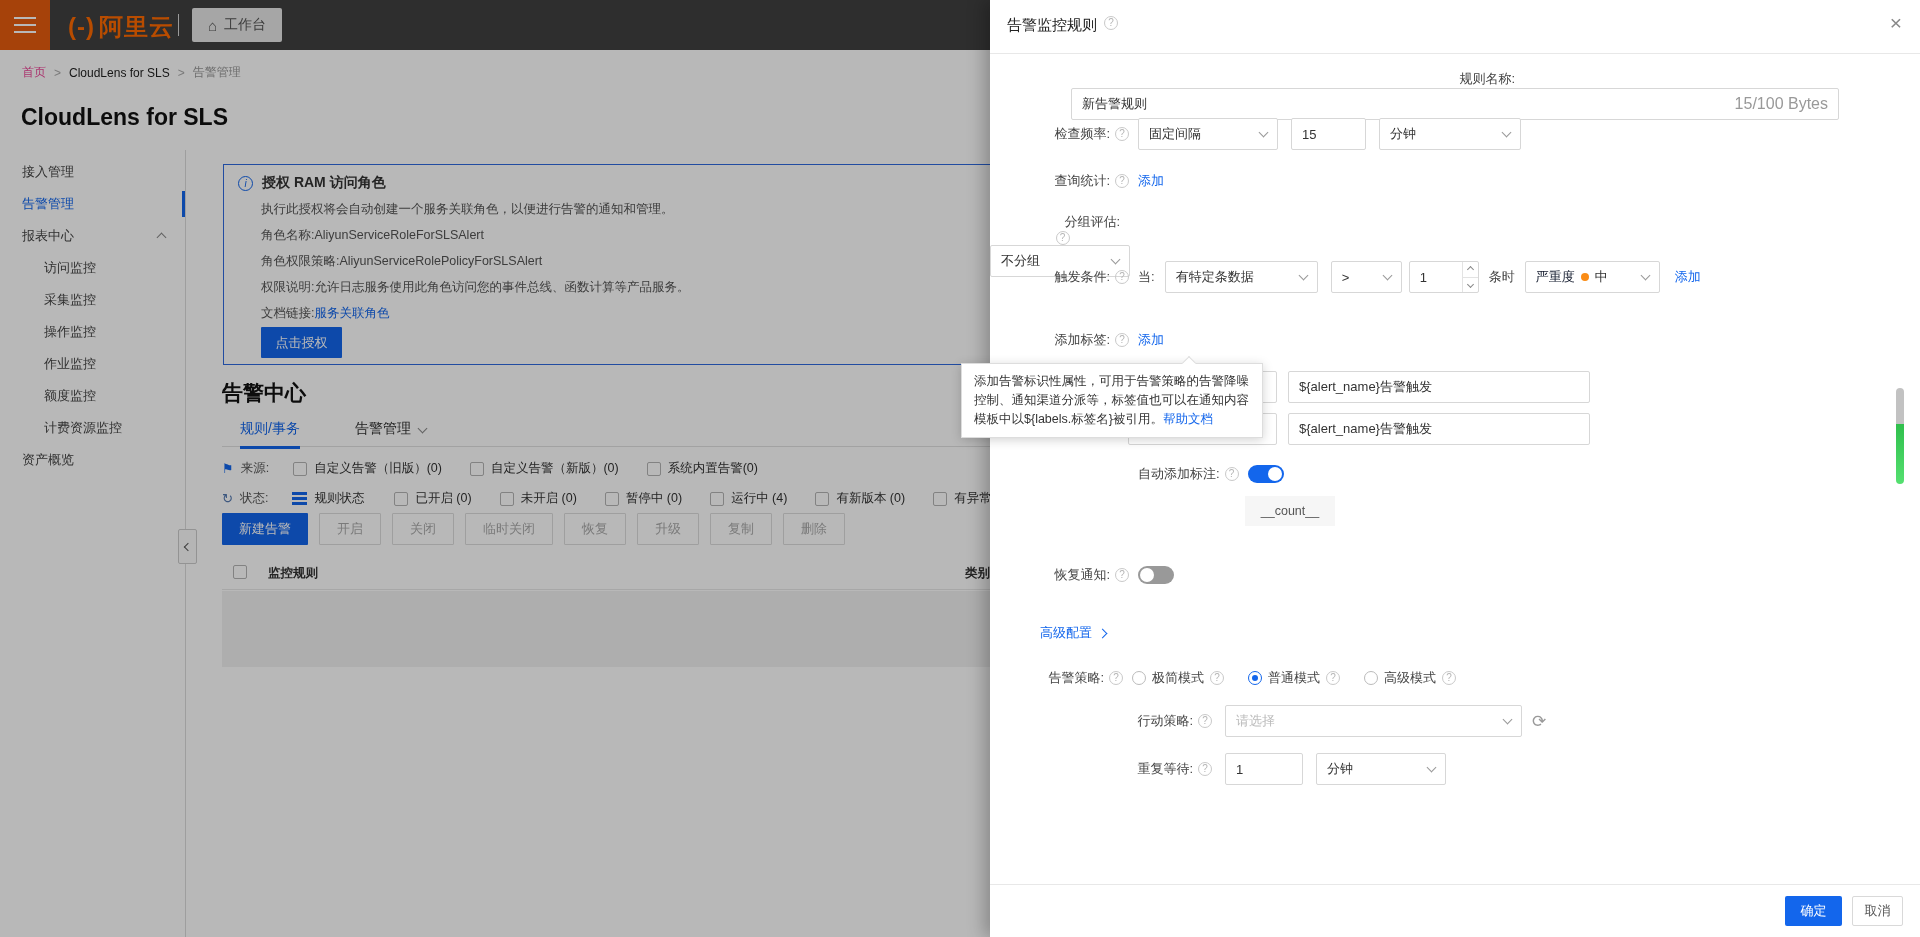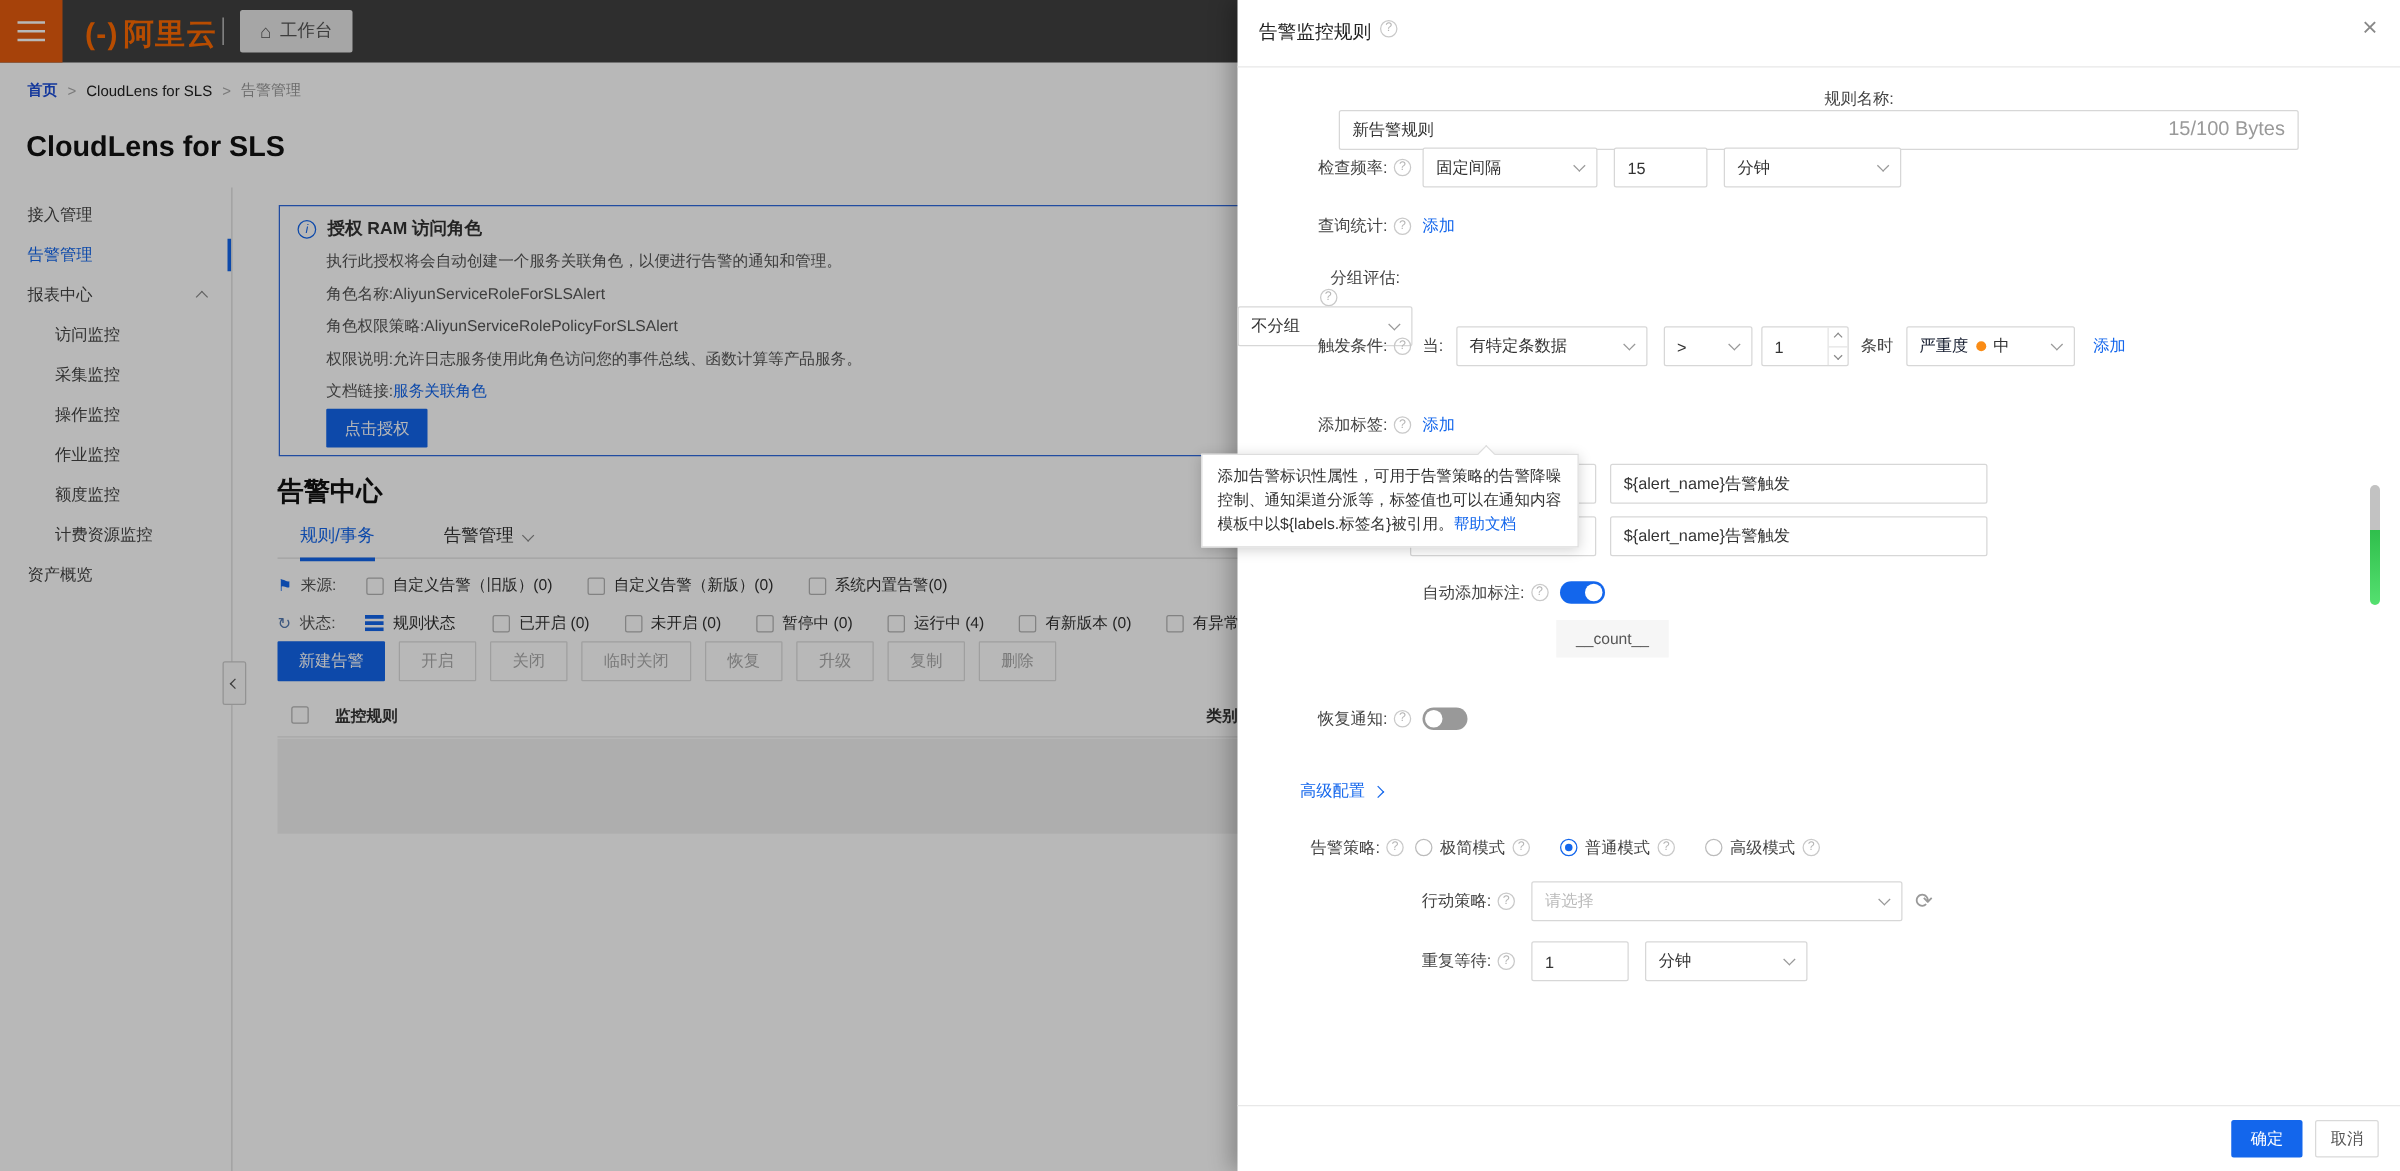--- a/index.html
+++ b/index.html
@@ -12,21 +12,21 @@
   .burger { position:absolute; left:0; top:0; width:50px; height:50px; background:#e65c0e; cursor:pointer; }
   .burger i { position:absolute; left:14px; width:22px; height:2px; background:#fff; }
   .burger i:nth-child(1){top:17px} .burger i:nth-child(2){top:24px} .burger i:nth-child(3){top:31px}
   .logo { position:absolute; left:68px; top:11px; font-size:24px; font-weight:bold; color:#ff6a00; letter-spacing:1px; }
   .logo .mark { font-weight:bold; margin-right:4px; }
   .topbar .vsep { position:absolute; left:178px; top:14px; width:1px; height:22px; background:#d6d6d6; }
   .workbench { position:absolute; left:192px; top:8px; height:34px; padding:0 16px; background:#e6e6e6; border-radius:2px; display:flex; align-items:center; gap:7px; color:#555; font-size:14px; cursor:pointer; }
   .workbench .home { font-size:15px; color:#555; }
 
   .breadcrumb { position:absolute; left:22px; top:64px; font-size:12px; color:#888; display:flex; gap:8px; align-items:center; }
-  .breadcrumb .bc-home { color:#1d4ed8; cursor:pointer;font-weight:bold; }
+  .breadcrumb .bc-home { color:#ec4899; cursor:pointer; }
   .breadcrumb .bc-prod { color:#222; cursor:pointer; }
   .breadcrumb .bc-sep { color:#aaa; }
   .breadcrumb .bc-cur { color:#999; }
 
   .page-title { position:absolute; left:21px; top:104px; font-size:23px; font-weight:bold; color:#111; }
 
   .sidebar { position:absolute; left:0; top:156px; width:185px; }
   .sidebar-divider { position:absolute; left:185px; top:150px; width:1px; height:787px; background:#dcdcdc; }
   .side-item { position:relative; height:32px; line-height:32px; padding-left:22px; font-size:13px; color:#444; cursor:pointer; }
   .side-item.child { padding-left:44px; }

